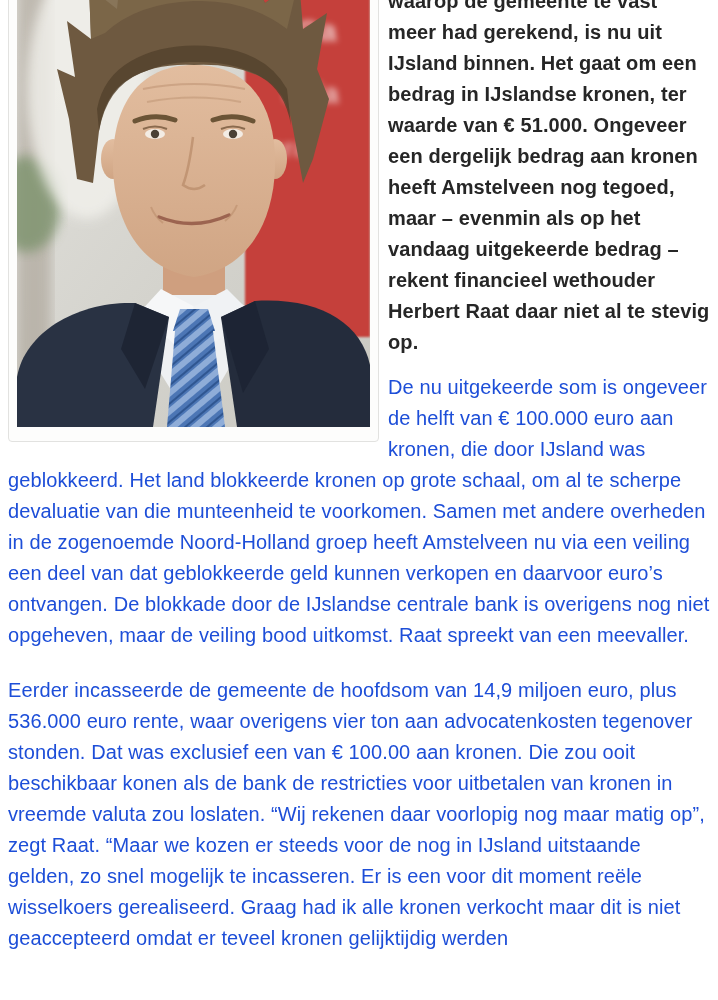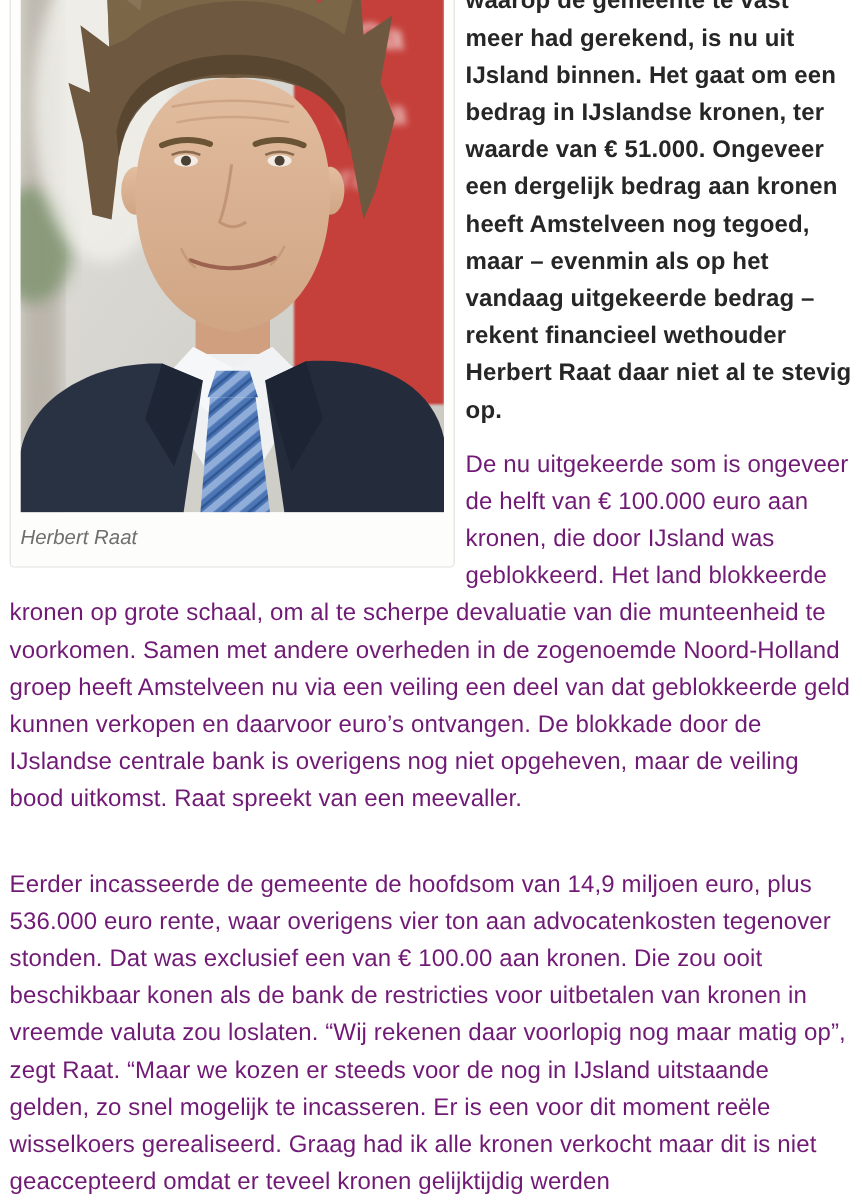--- a/index.html
+++ b/index.html
@@ -46,24 +46,24 @@
   p.lead {
     margin: 0 0 0 0;
     padding-top: 26px;
     font-weight: bold;
     font-size: 20px;
     line-height: 31px;
     color: #262626;
     letter-spacing: 0.1px;
   }
   p.body-text {
-    margin: 40px 0;
+    margin: 24px 0;
     font-size: 20px;
     line-height: 31px;
-    color: #701a75;
+    color: #1d4ed8;
     letter-spacing: 0.1px;
   }
   p#paragraph-2 { margin-top: 14px; }
 </style>
 </head>
 <body>
 
 <div class="article">
 
   <figure class="photo-card">
@@ -153,21 +153,20 @@
             <path d="M163,340 L191,340 L198,362 L156,362 Z" fill="url(#tieStripes)"></path>
             <path d="M158,362 L196,362 L208,458 L150,458 Z" fill="url(#tieStripes)"></path>
           </g>
           <path d="M0,458 L0,408 C8,362 62,332 118,334 L152,348 L136,458 Z" fill="#293243"></path>
           <path d="M353,458 L353,396 C344,354 302,328 238,332 L204,348 L220,458 Z" fill="#242c3c"></path>
           <path d="M118,334 L152,348 L128,420 L104,380 Z" fill="#1d2433" opacity="0.9"></path>
           <path d="M238,332 L204,348 L226,424 L252,380 Z" fill="#1d2433" opacity="0.9"></path>
         </g>
       </svg>
     </span>
-    <figcaption>Herbert Raat</figcaption>
   </figure>
 
   <p class="lead" id="lead-paragraph">waarop de gemeente te vast meer had gerekend, is nu uit IJsland binnen. Het gaat om een bedrag in IJslandse kronen, ter waarde van € 51.000. Ongeveer een dergelijk bedrag aan kronen heeft Amstelveen nog tegoed, maar – evenmin als op het vandaag uitgekeerde bedrag – rekent financieel wethouder Herbert Raat daar niet al te stevig op.</p>
 
   <p class="body-text" id="paragraph-2">De nu uitgekeerde som is ongeveer de helft van € 100.000 euro aan kronen, die door IJsland was geblokkeerd. Het land blokkeerde kronen op grote schaal, om al te scherpe devaluatie van die munteenheid te voorkomen. Samen met andere overheden in de zogenoemde Noord-Holland groep heeft Amstelveen nu via een veiling een deel van dat geblokkeerde geld kunnen verkopen en daarvoor euro’s ontvangen. De blokkade door de IJslandse centrale bank is overigens nog niet opgeheven, maar de veiling bood uitkomst. Raat spreekt van een meevaller.</p>
 
   <p class="body-text" id="paragraph-3">Eerder incasseerde de gemeente de hoofdsom van 14,9 miljoen euro, plus 536.000 euro rente, waar overigens vier ton aan advocatenkosten tegenover stonden. Dat was exclusief een van € 100.00 aan kronen. Die zou ooit beschikbaar konen als de bank de restricties voor uitbetalen van kronen in vreemde valuta zou loslaten. “Wij rekenen daar voorlopig nog maar matig op”, zegt Raat. “Maar we kozen er steeds voor de nog in IJsland uitstaande gelden, zo snel mogelijk te incasseren. Er is een voor dit moment reële wisselkoers gerealiseerd. Graag had ik alle kronen verkocht maar dit is niet geaccepteerd omdat er teveel kronen gelijktijdig werden</p>
 
 </div>
 

